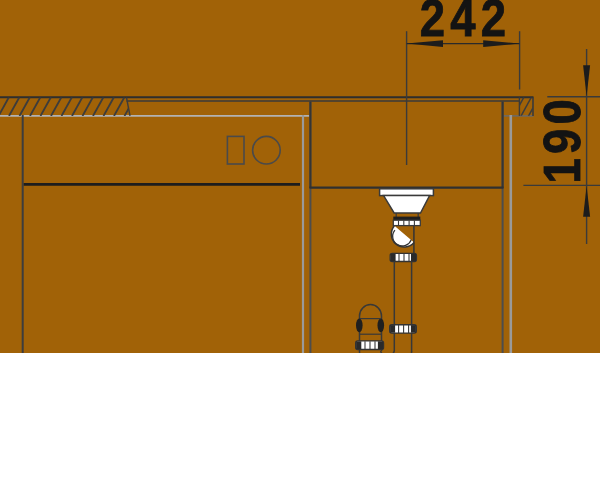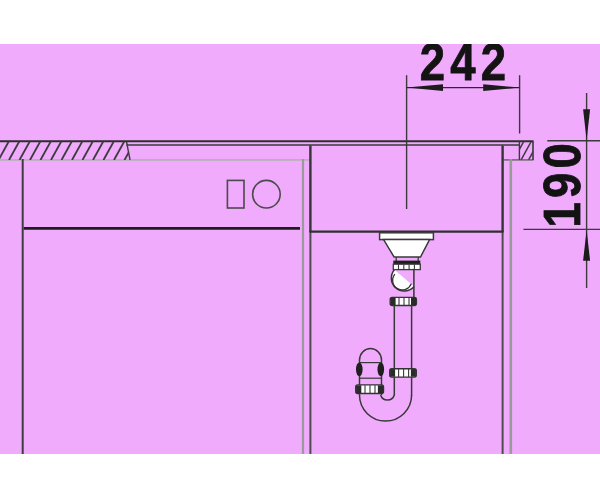--- a/index.html
+++ b/index.html
@@ -1,16 +1,16 @@
 <!DOCTYPE html>
 <html><head>
 <meta charset="utf-8">
 <style>
   html,body{margin:0;padding:0;background:#ffffff;}
-  .wrap{width:600px;height:410px;position:relative;overflow:hidden;background:#f0abfc;margin-top:44px;}
+  .wrap{width:600px;height:353px;position:relative;overflow:hidden;background:#a16207;}
   svg{display:block;}
   text{font-family:"Liberation Sans",sans-serif;font-weight:bold;fill:#131313;stroke:#131313;stroke-width:0.85;}
 </style>
 </head>
 <body>
 <div class="wrap">
 <svg width="600" height="497" viewBox="0 0 600 497">
   <defs>
     <clipPath id="hatchL">
           <polygon points="0,97.5 126.5,97.5 130,116 0,116"></polygon>

